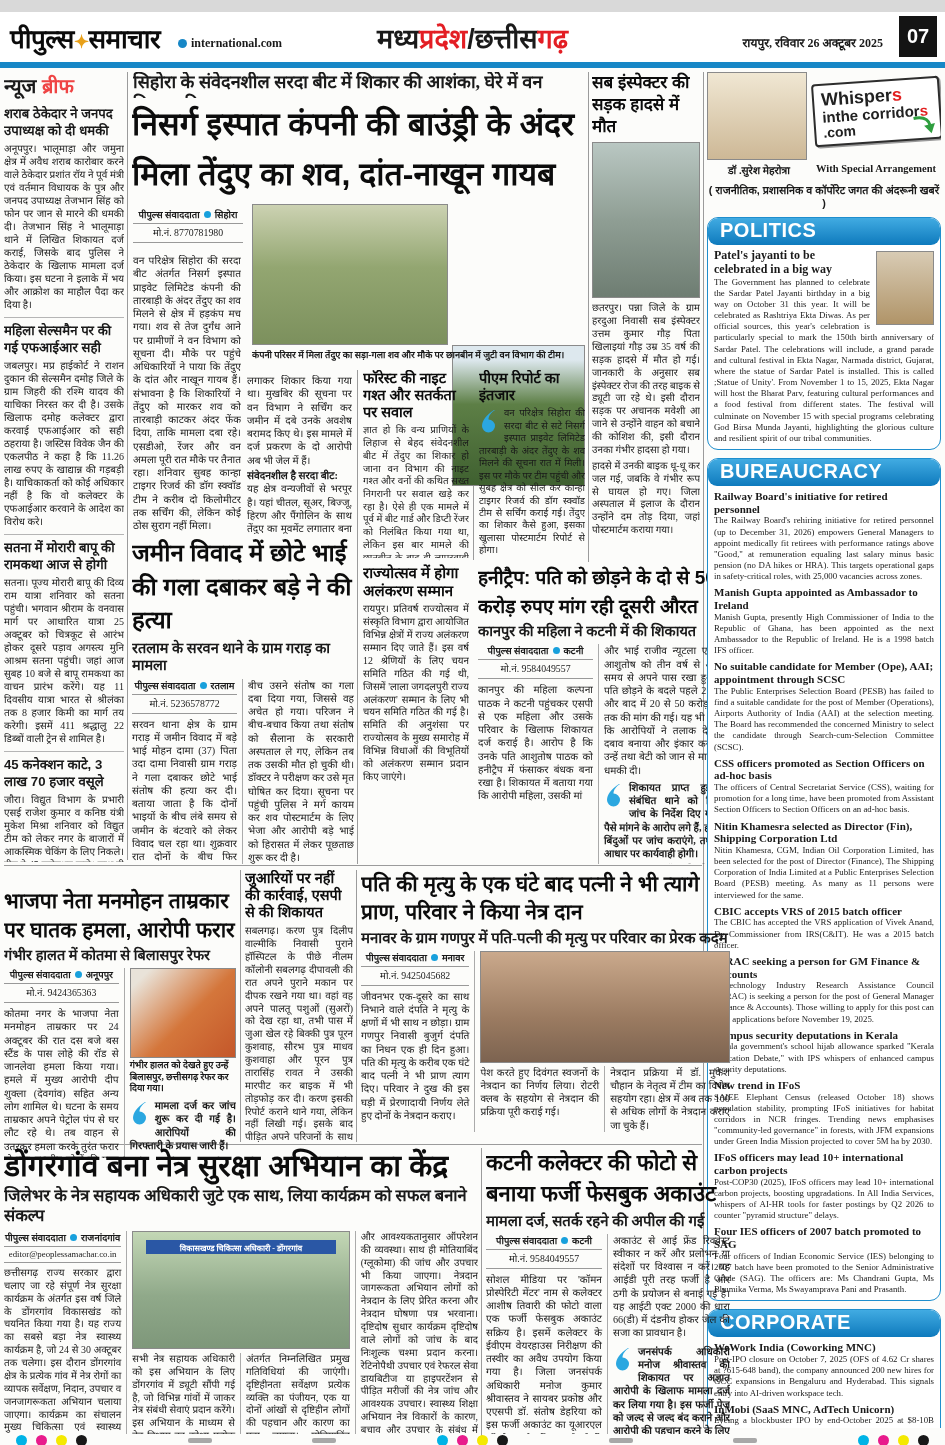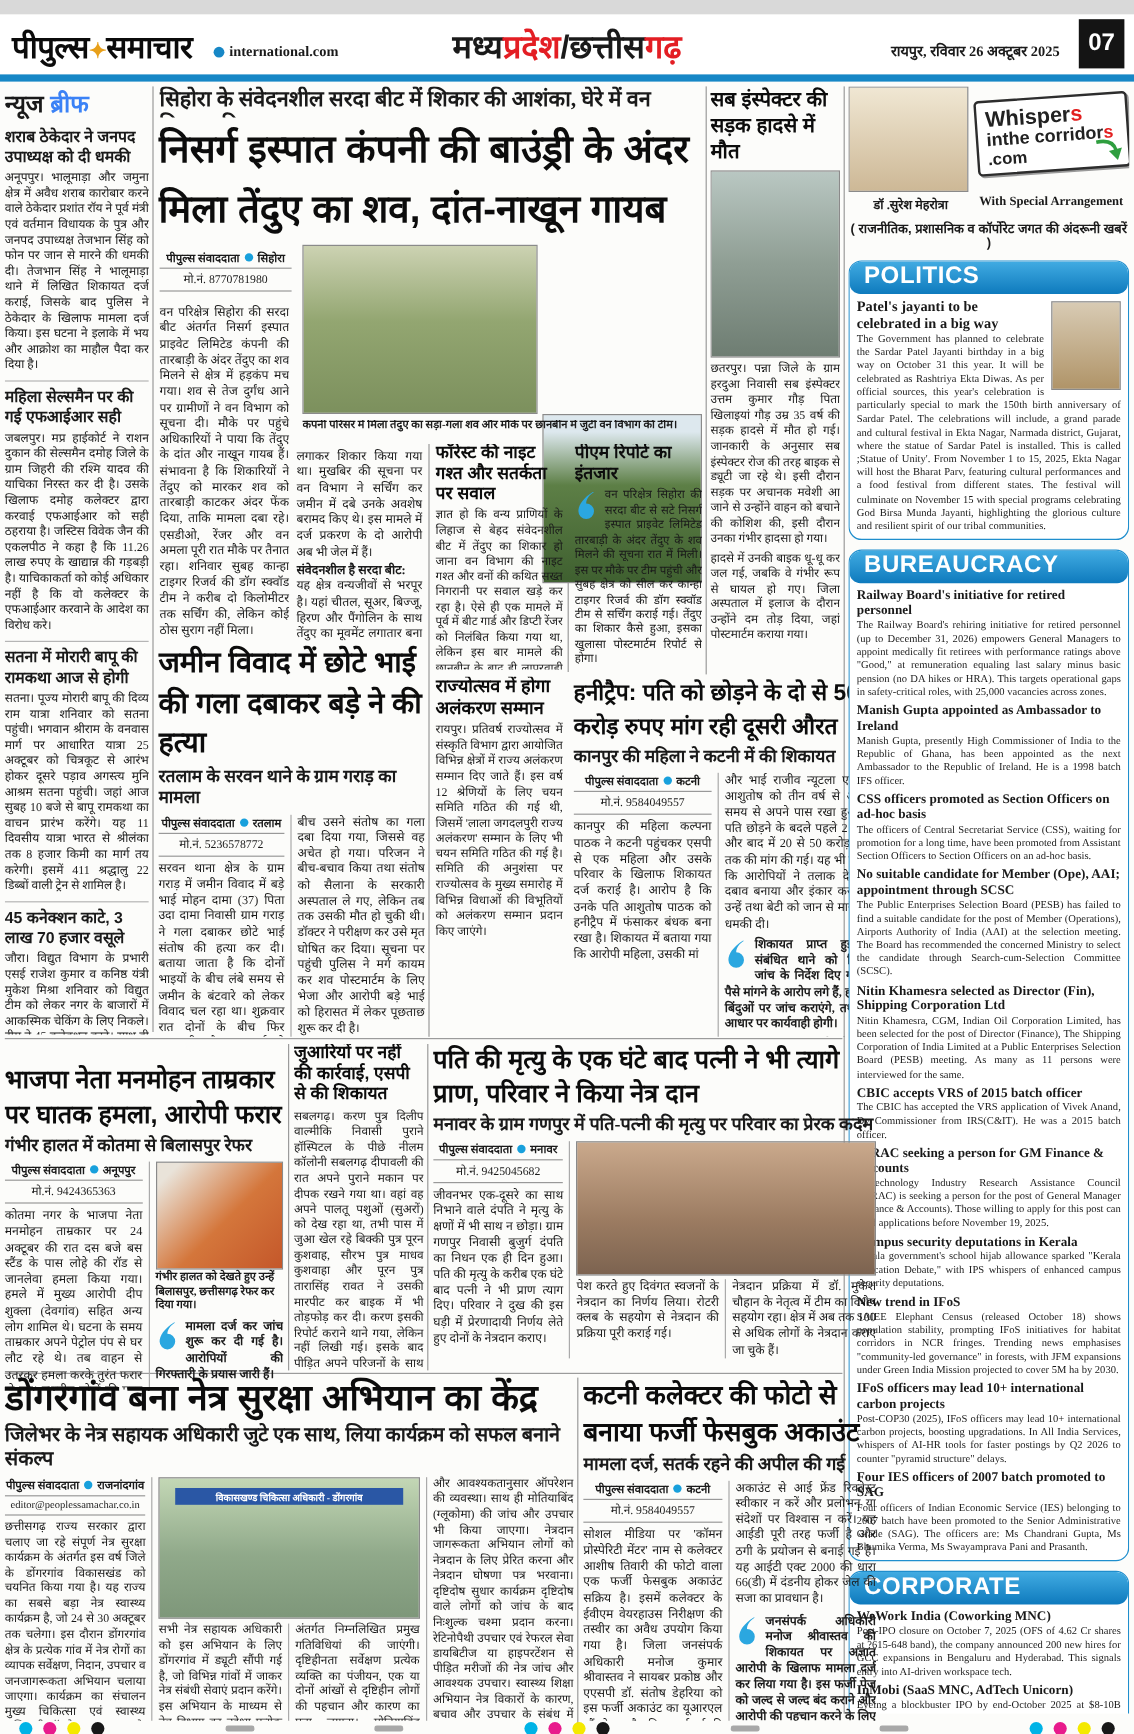--- a/index.html
+++ b/index.html
@@ -51,21 +51,21 @@
   .ph-trees{background:linear-gradient(180deg,#dde8ee 10%,#5d7f46 42%,#3f6030 100%)}
   .ph-street{background:linear-gradient(180deg,#b9c7c2,#8f9e94 50%,#6e7d72)}
   .ph-orange{background:linear-gradient(135deg,#e9e3d9 10%,#d4763b 55%,#c4572a)}
   .ph-group{background:linear-gradient(180deg,#caa98c,#9b7b61 60%,#7c6350)}
   .ph-build{background:linear-gradient(180deg,#c3d7b5 0%,#90a98a 55%,#7e977a)}
   .ph-patel{background:linear-gradient(180deg,#d8cbb4,#b09468)}
   .ph-suresh{background:linear-gradient(180deg,#f0e7d3,#cdb896)}
 
   
   .nb-h{font-family:"Liberation Sans",sans-serif;font-weight:bold;font-size:20px;margin-bottom:2px}
-  .nb-h .b2{color:#3b82f6}
+  .nb-h .b2{color:#ef4444}
   .nb-item{padding:5px 0 6px}
   .nb-item + .nb-item{border-top:1px solid #b5b5b5}
   .nb-t{font-size:13.2px;font-weight:bold;line-height:1.25;font-family:"Liberation Sans",sans-serif}
   .nb-b{font-size:10px;line-height:1.3;text-align:justify;margin-top:3px}
 
   
   .wcol{position:absolute;left:707px;top:60px;width:234px;height:1356px;overflow:hidden}
   .wtop{display:flex;gap:6px}
   .stamp{flex:1;align-self:flex-start;border:2px solid #2d2d2d;border-radius:4px;transform:rotate(-4deg);
          margin-top:8px;padding:5px 7px;background:#fff;box-shadow:1.5px 1.5px 0 #9a9a9a;
@@ -282,27 +282,27 @@
             <div class="wi-t">Railway Board's initiative for retired personnel</div>
             <div class="wi-b">The Railway Board's rehiring initiative for retired personnel (up to December 31, 2026) empowers General Managers to appoint medically fit retirees with performance ratings above "Good," at remuneration equaling last salary minus basic pension (no DA hikes or HRA). This targets operational gaps in safety-critical roles, with 25,000 vacancies across zones.</div>
           </div>
 
           <div class="wi">
             <div class="wi-t">Manish Gupta appointed as Ambassador to Ireland</div>
             <div class="wi-b">Manish Gupta, presently High Commissioner of India to the Republic of Ghana, has been appointed as the next Ambassador to the Republic of Ireland. He is a 1998 batch IFS officer.</div>
           </div>
 
           <div class="wi">
+            <div class="wi-t">No suitable candidate for Member (Ope), AAI; appointment through SCSC</div>
+            <div class="wi-b">The Public Enterprises Selection Board (PESB) has failed to find a suitable candidate for the post of Member (Operations), Airports Authority of India (AAI) at the selection meeting. The Board has recommended the concerned Ministry to select the candidate through Search-cum-Selection Committee (SCSC).</div>
+          </div>
+
+          <div class="wi">
             <div class="wi-t">CSS officers promoted as Section Officers on ad-hoc basis</div>
             <div class="wi-b">The officers of Central Secretariat Service (CSS), waiting for promotion for a long time, have been promoted from Assistant Section Officers to Section Officers on an ad-hoc basis.</div>
-          </div>
-
-          <div class="wi">
-            <div class="wi-t">No suitable candidate for Member (Ope), AAI; appointment through SCSC</div>
-            <div class="wi-b">The Public Enterprises Selection Board (PESB) has failed to find a suitable candidate for the post of Member (Operations), Airports Authority of India (AAI) at the selection meeting. The Board has recommended the concerned Ministry to select the candidate through Search-cum-Selection Committee (SCSC).</div>
           </div>
 
           <div class="wi">
             <div class="wi-t">Nitin Khamesra selected as Director (Fin), Shipping Corporation Ltd</div>
             <div class="wi-b">Nitin Khamesra, CGM, Indian Oil Corporation Limited, has been selected for the post of Director (Finance), The Shipping Corporation of India Limited at a Public Enterprises Selection Board (PESB) meeting. As many as 11 persons were interviewed for the same.</div>
           </div>
 
           <div class="wi">
             <div class="wi-t">CBIC accepts VRS of 2015 batch officer</div>
             <div class="wi-b">The CBIC has accepted the VRS application of Vivek Anand, Dy Commissioner from IRS(C&amp;IT). He was a 2015 batch officer.</div>

